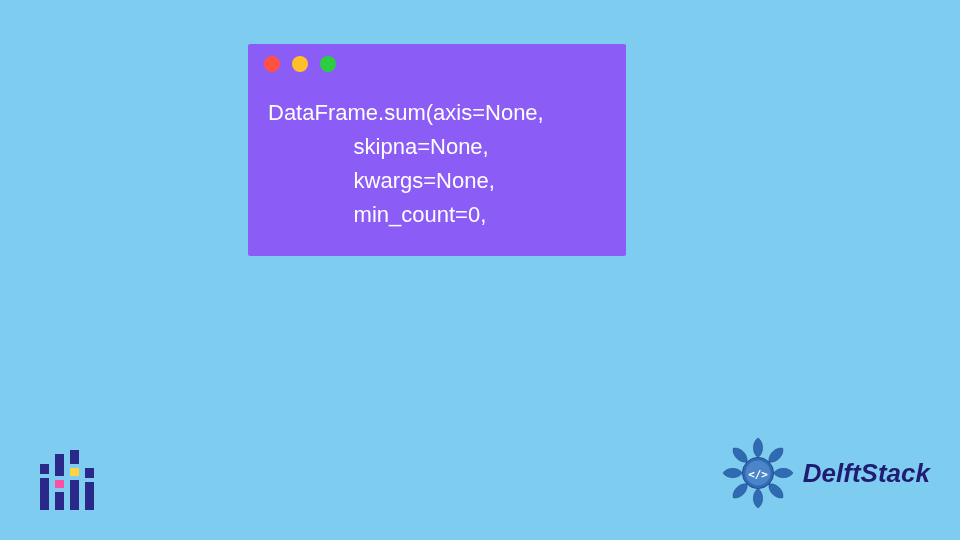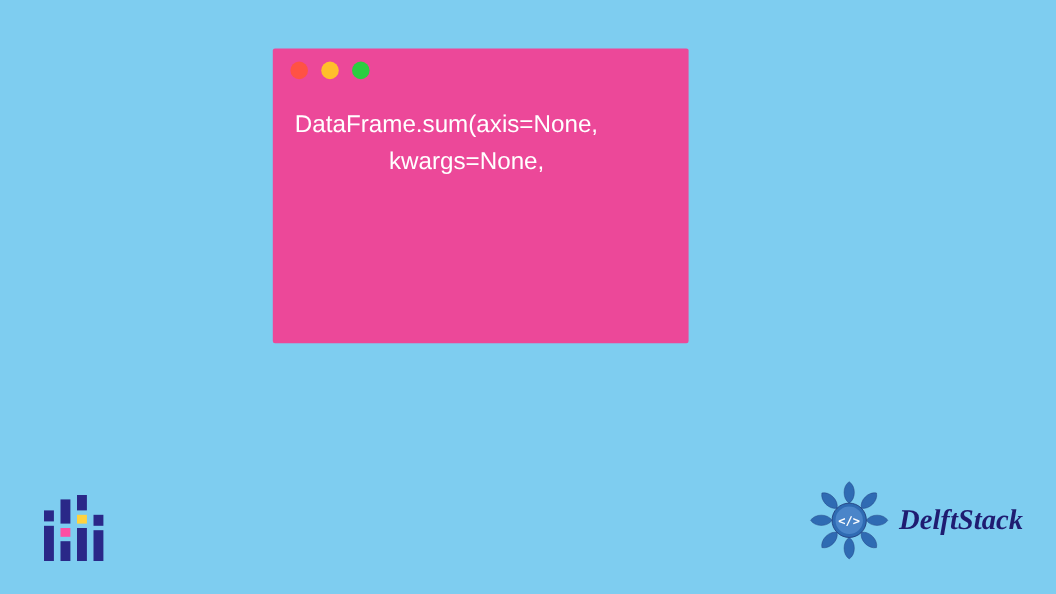--- a/index.html
+++ b/index.html
@@ -9,22 +9,22 @@
     background: #7ecdf0;
     position: relative;
     font-family: -apple-system, BlinkMacSystemFont, "Segoe UI", Arial, sans-serif;
     overflow: hidden;
   }
   .code-window {
     position: absolute;
     top: 44px;
     left: 248px;
     width: 378px;
-    height: 268px;
-    background: #ec4899;
+    height: 212px;
+    background: #8b5cf6;
     border-radius: 2px;
   }
   .titlebar {
     height: 40px;
     display: flex;
     align-items: center;
     padding-left: 16px;
     gap: 12px;
   }
   .dot {
@@ -72,39 +72,41 @@
     align-items: center;
     gap: 6px;
   }
   .mandala {
     width: 78px;
     height: 78px;
     position: relative;
   }
   .mandala svg { width: 100%; height: 100%; }
   .brand-text {
-    font-family: Liberation Serif, serif;
+    font-family: Liberation Sans, sans-serif;
     font-size: 26px;
     font-weight: 600;
     color: #1f1c71;
     font-style: italic;
   }
 </style>
 </head>
 <body>
 
 <div class="code-window">
   <div class="titlebar">
     <div class="dot red"></div>
     <div class="dot yellow"></div>
     <div class="dot green"></div>
   </div>
   <div class="code-body">
     <div class="code-line">DataFrame.sum(axis=None,</div>
+    <div class="code-line">              skipna=None,</div>
     <div class="code-line">              kwargs=None,</div>
+    <div class="code-line">              min_count=0,</div>
   </div>
 </div>
 
 <div class="left-logo">
   <div class="bar-col">
     <div class="seg" style="height:10px;"></div>
     <div class="seg" style="height:32px;"></div>
   </div>
   <div class="bar-col">
     <div class="seg" style="height:22px;"></div>

